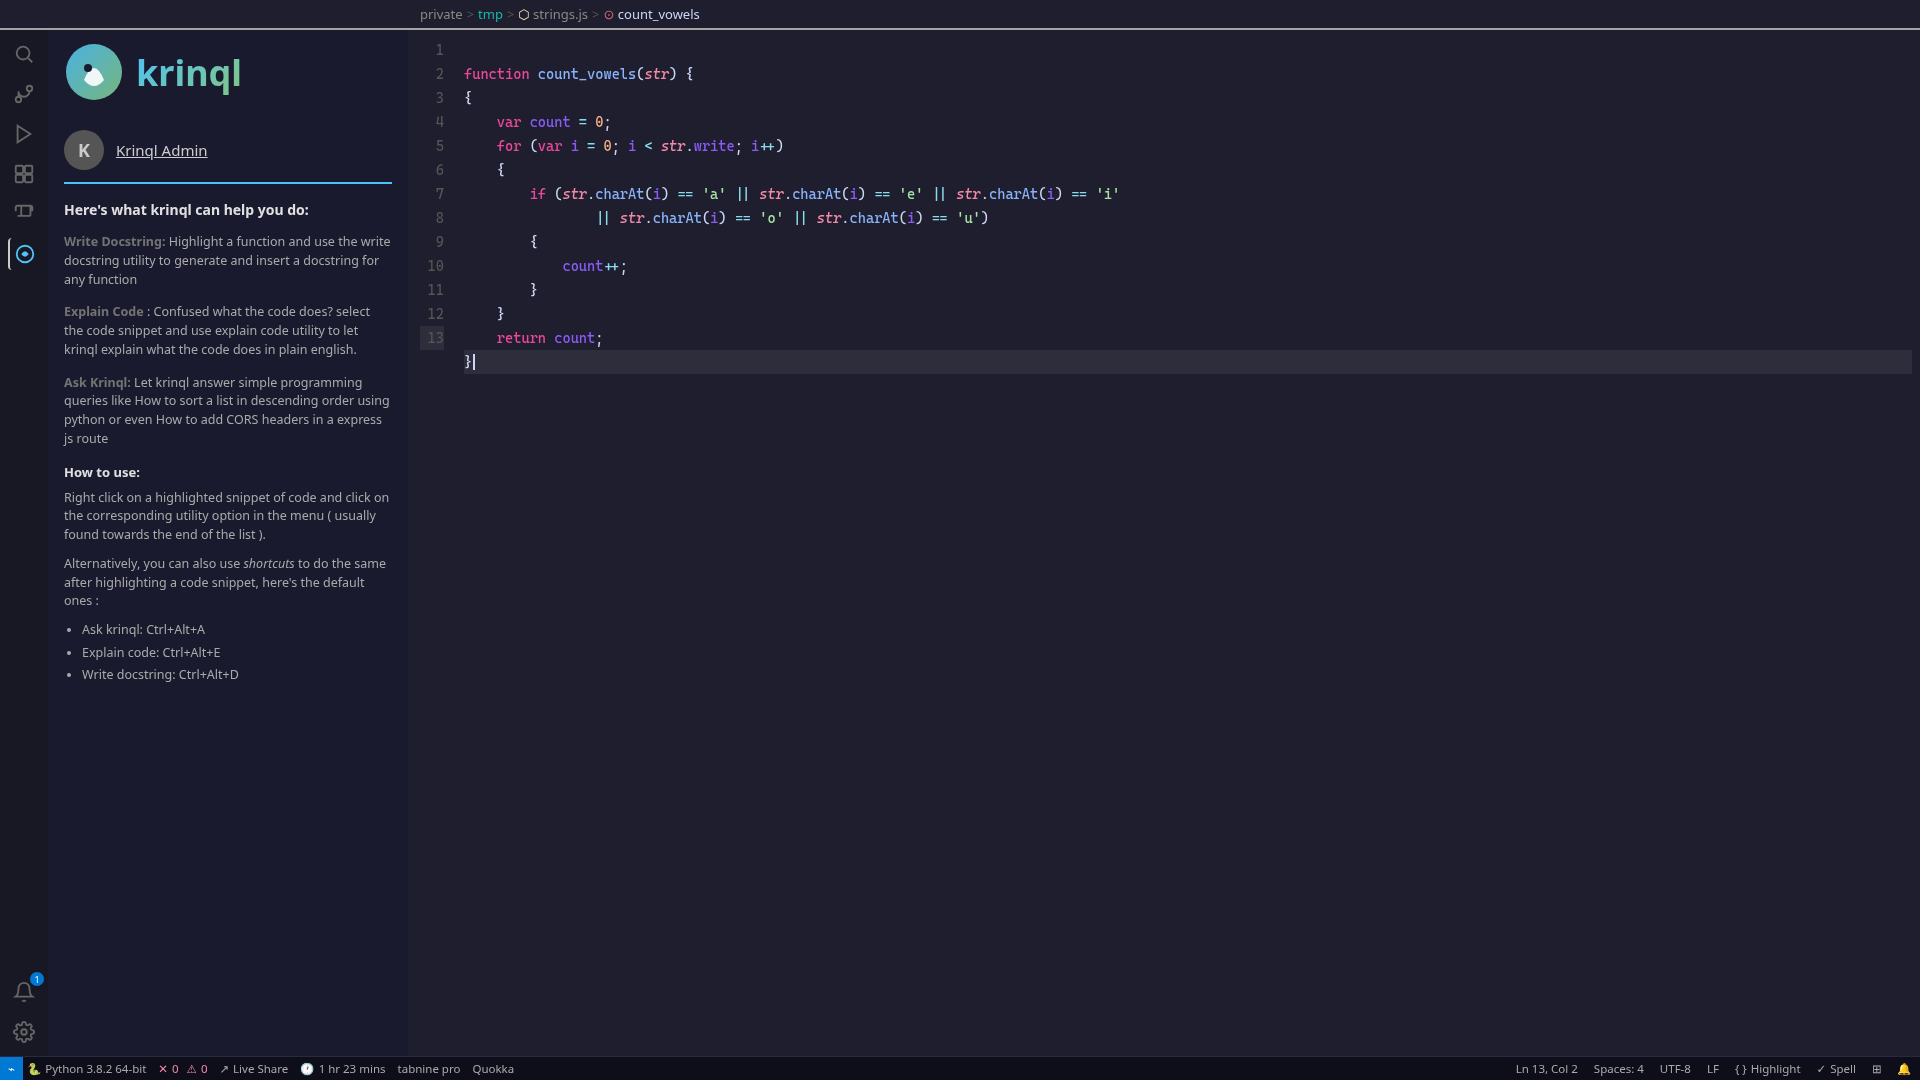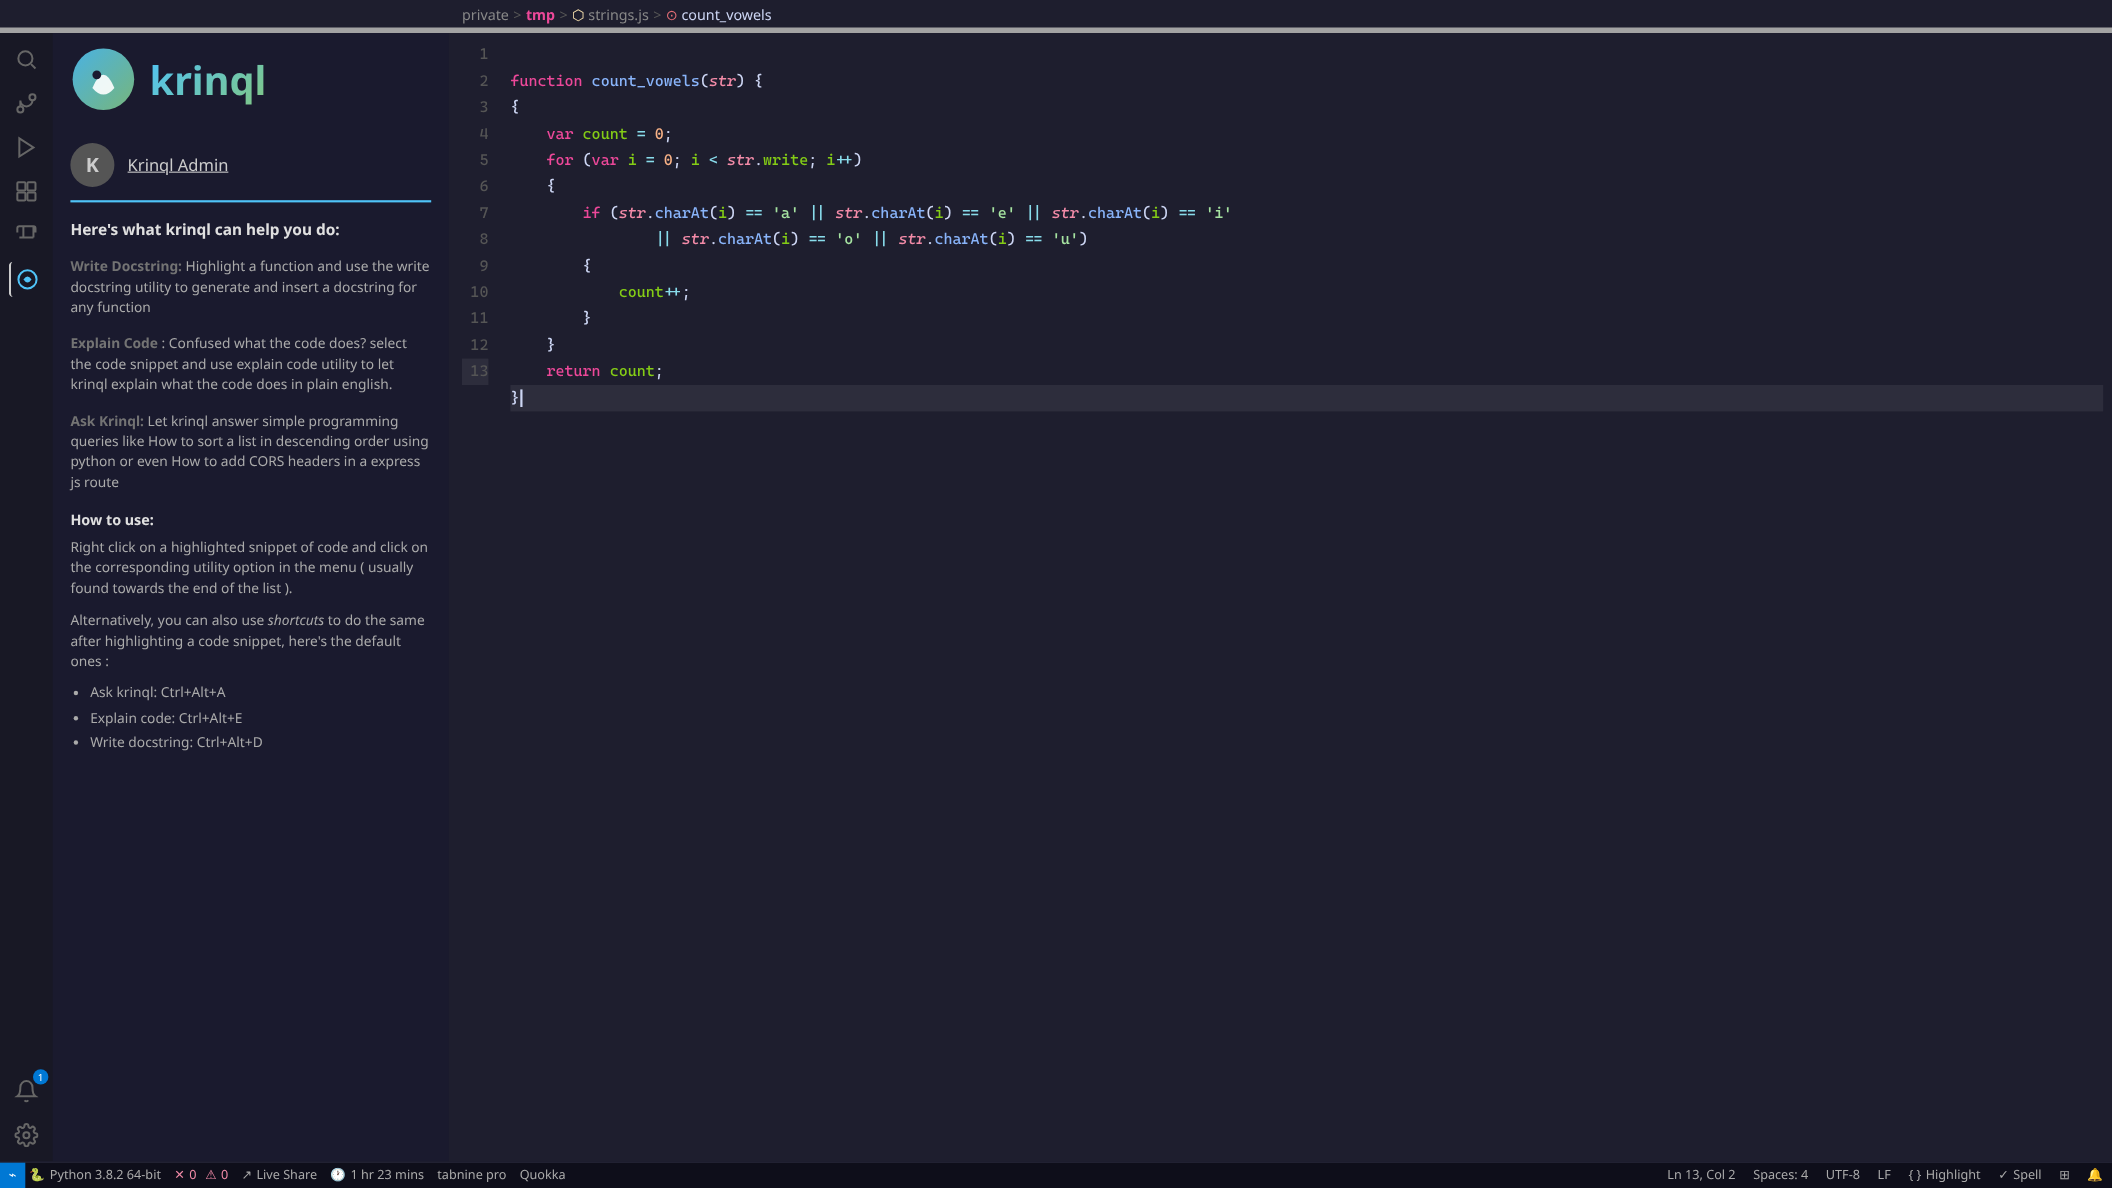--- a/index.html
+++ b/index.html
@@ -13,21 +13,21 @@
       overflow: hidden;
     }
 
     
     .breadcrumb-bar {
       background: #1e1e2e;
       height: 30px;
       display: flex;
       align-items: center;
       padding: 0 0 0 420px;
-      border-bottom: 5px solid #a3a3a3;
+      border-bottom: 2px solid #a3a3a3;
       flex-shrink: 0;
     }
     .breadcrumb-bar span {
       color: #888;
       font-size: 13px;
     }
     .breadcrumb-bar .sep {
       color: #555;
       margin: 0 4px;
     }
@@ -214,21 +214,21 @@
       color: #cdd6f4;
       white-space: pre;
     }
 
     
     .kw { color: #ec4899; } 
     .fn { color: #89b4fa; } 
     .param { color: #f38ba8; font-style: italic; } 
     .num { color: #fab387; } 
     .str { color: #a6e3a1; } 
-    .var-name { color: #84cc16; margin-top: 36px; } 
+    .var-name { color: #8b5cf6; margin-top: 36px; } 
     .op { color: #89dceb; } 
     .punc { color: #cdd6f4; }
     .method { color: #89b4fa; }
 
     
     .status-bar {
       height: 24px;
       background: #0e0e1a;
       display: flex;
       align-items: center;
@@ -247,21 +247,21 @@
     .status-left { display: flex; align-items: center; gap: 12px; }
     .status-right { margin-left: auto; display: flex; gap: 16px; align-items: center; }
     .status-error { color: #f38ba8; }
   </style>
 </head>
 <body>
 
 <div class="breadcrumb-bar">
   <span style="color:#888;font-size:13px;">private</span>
   <span class="sep"> &gt; </span>
-  <span style="color:#ec4899;font-size:13px;font-weight:bold;">tmp</span>
+  <span style="color:#14b8a6;font-size:13px;">tmp</span>
   <span class="sep"> &gt; </span>
   <span style="color:#888;font-size:13px;">
     <span style="color:#f9e2af;">⬡</span> strings.js
   </span>
   <span class="sep"> &gt; </span>
   <span style="color:#cdd6f4;font-size:13px;">
     <span style="color:#e06c75;">⊙</span> count_vowels
   </span>
 </div>
 

